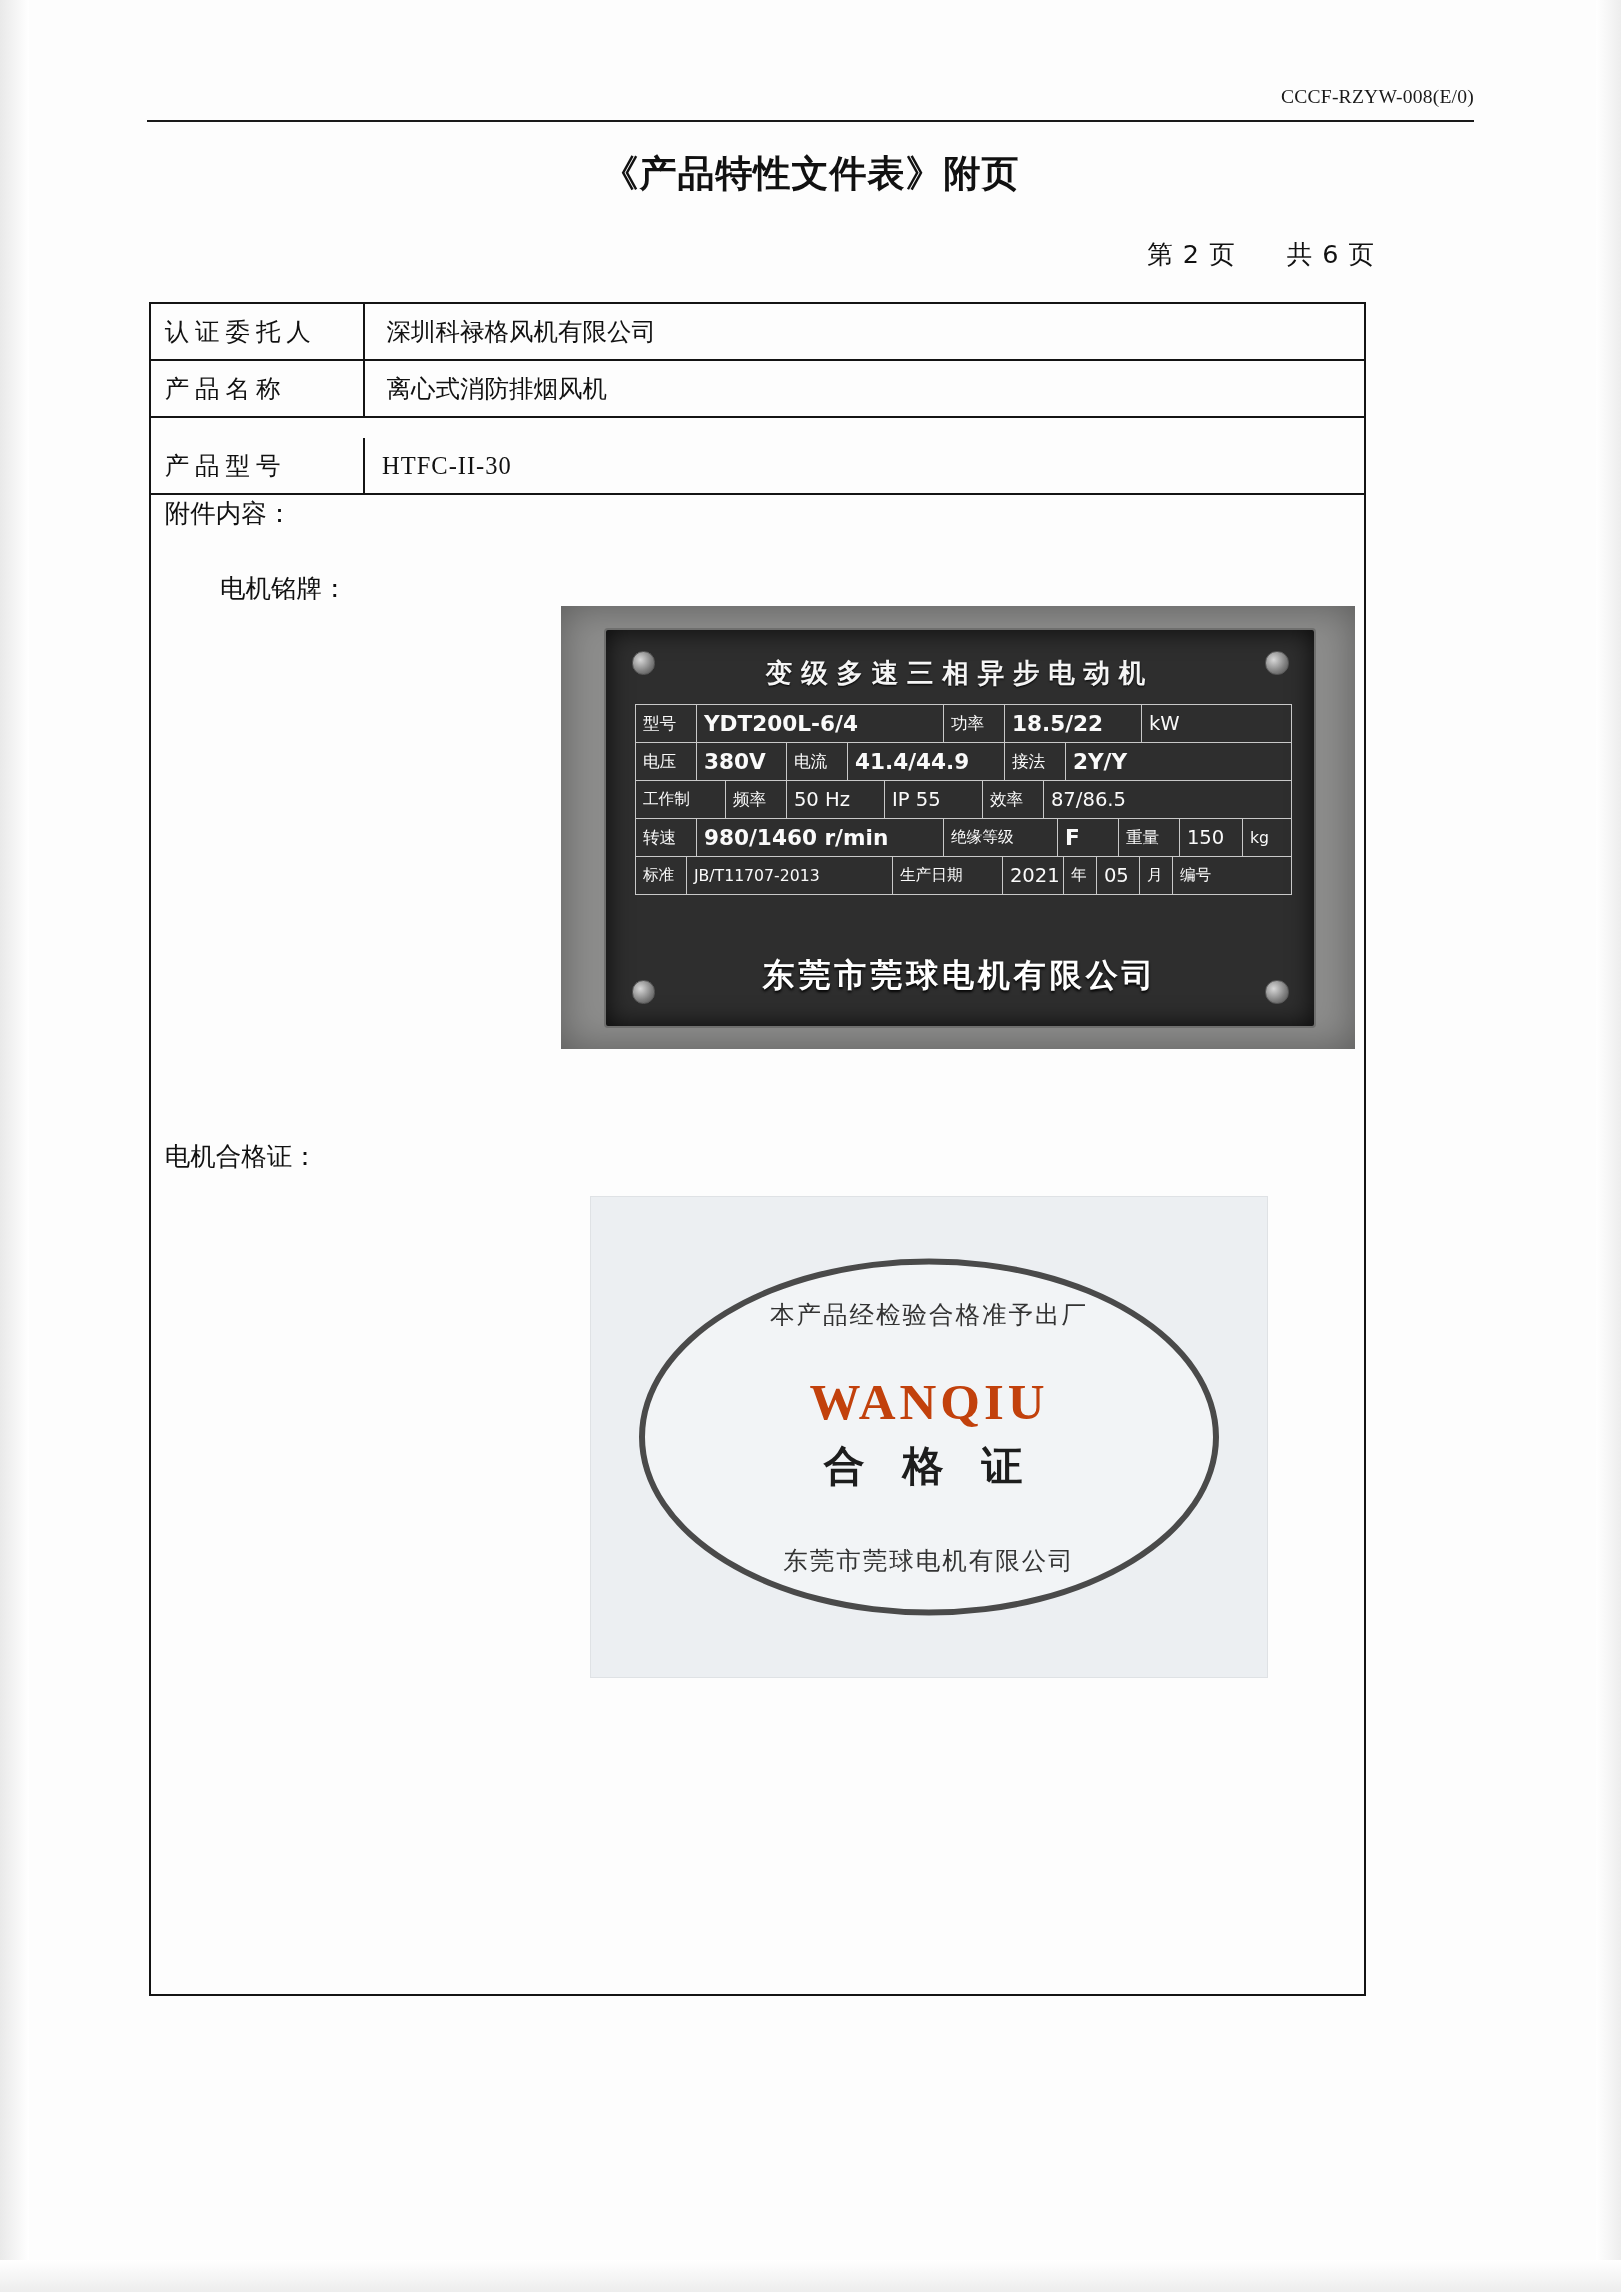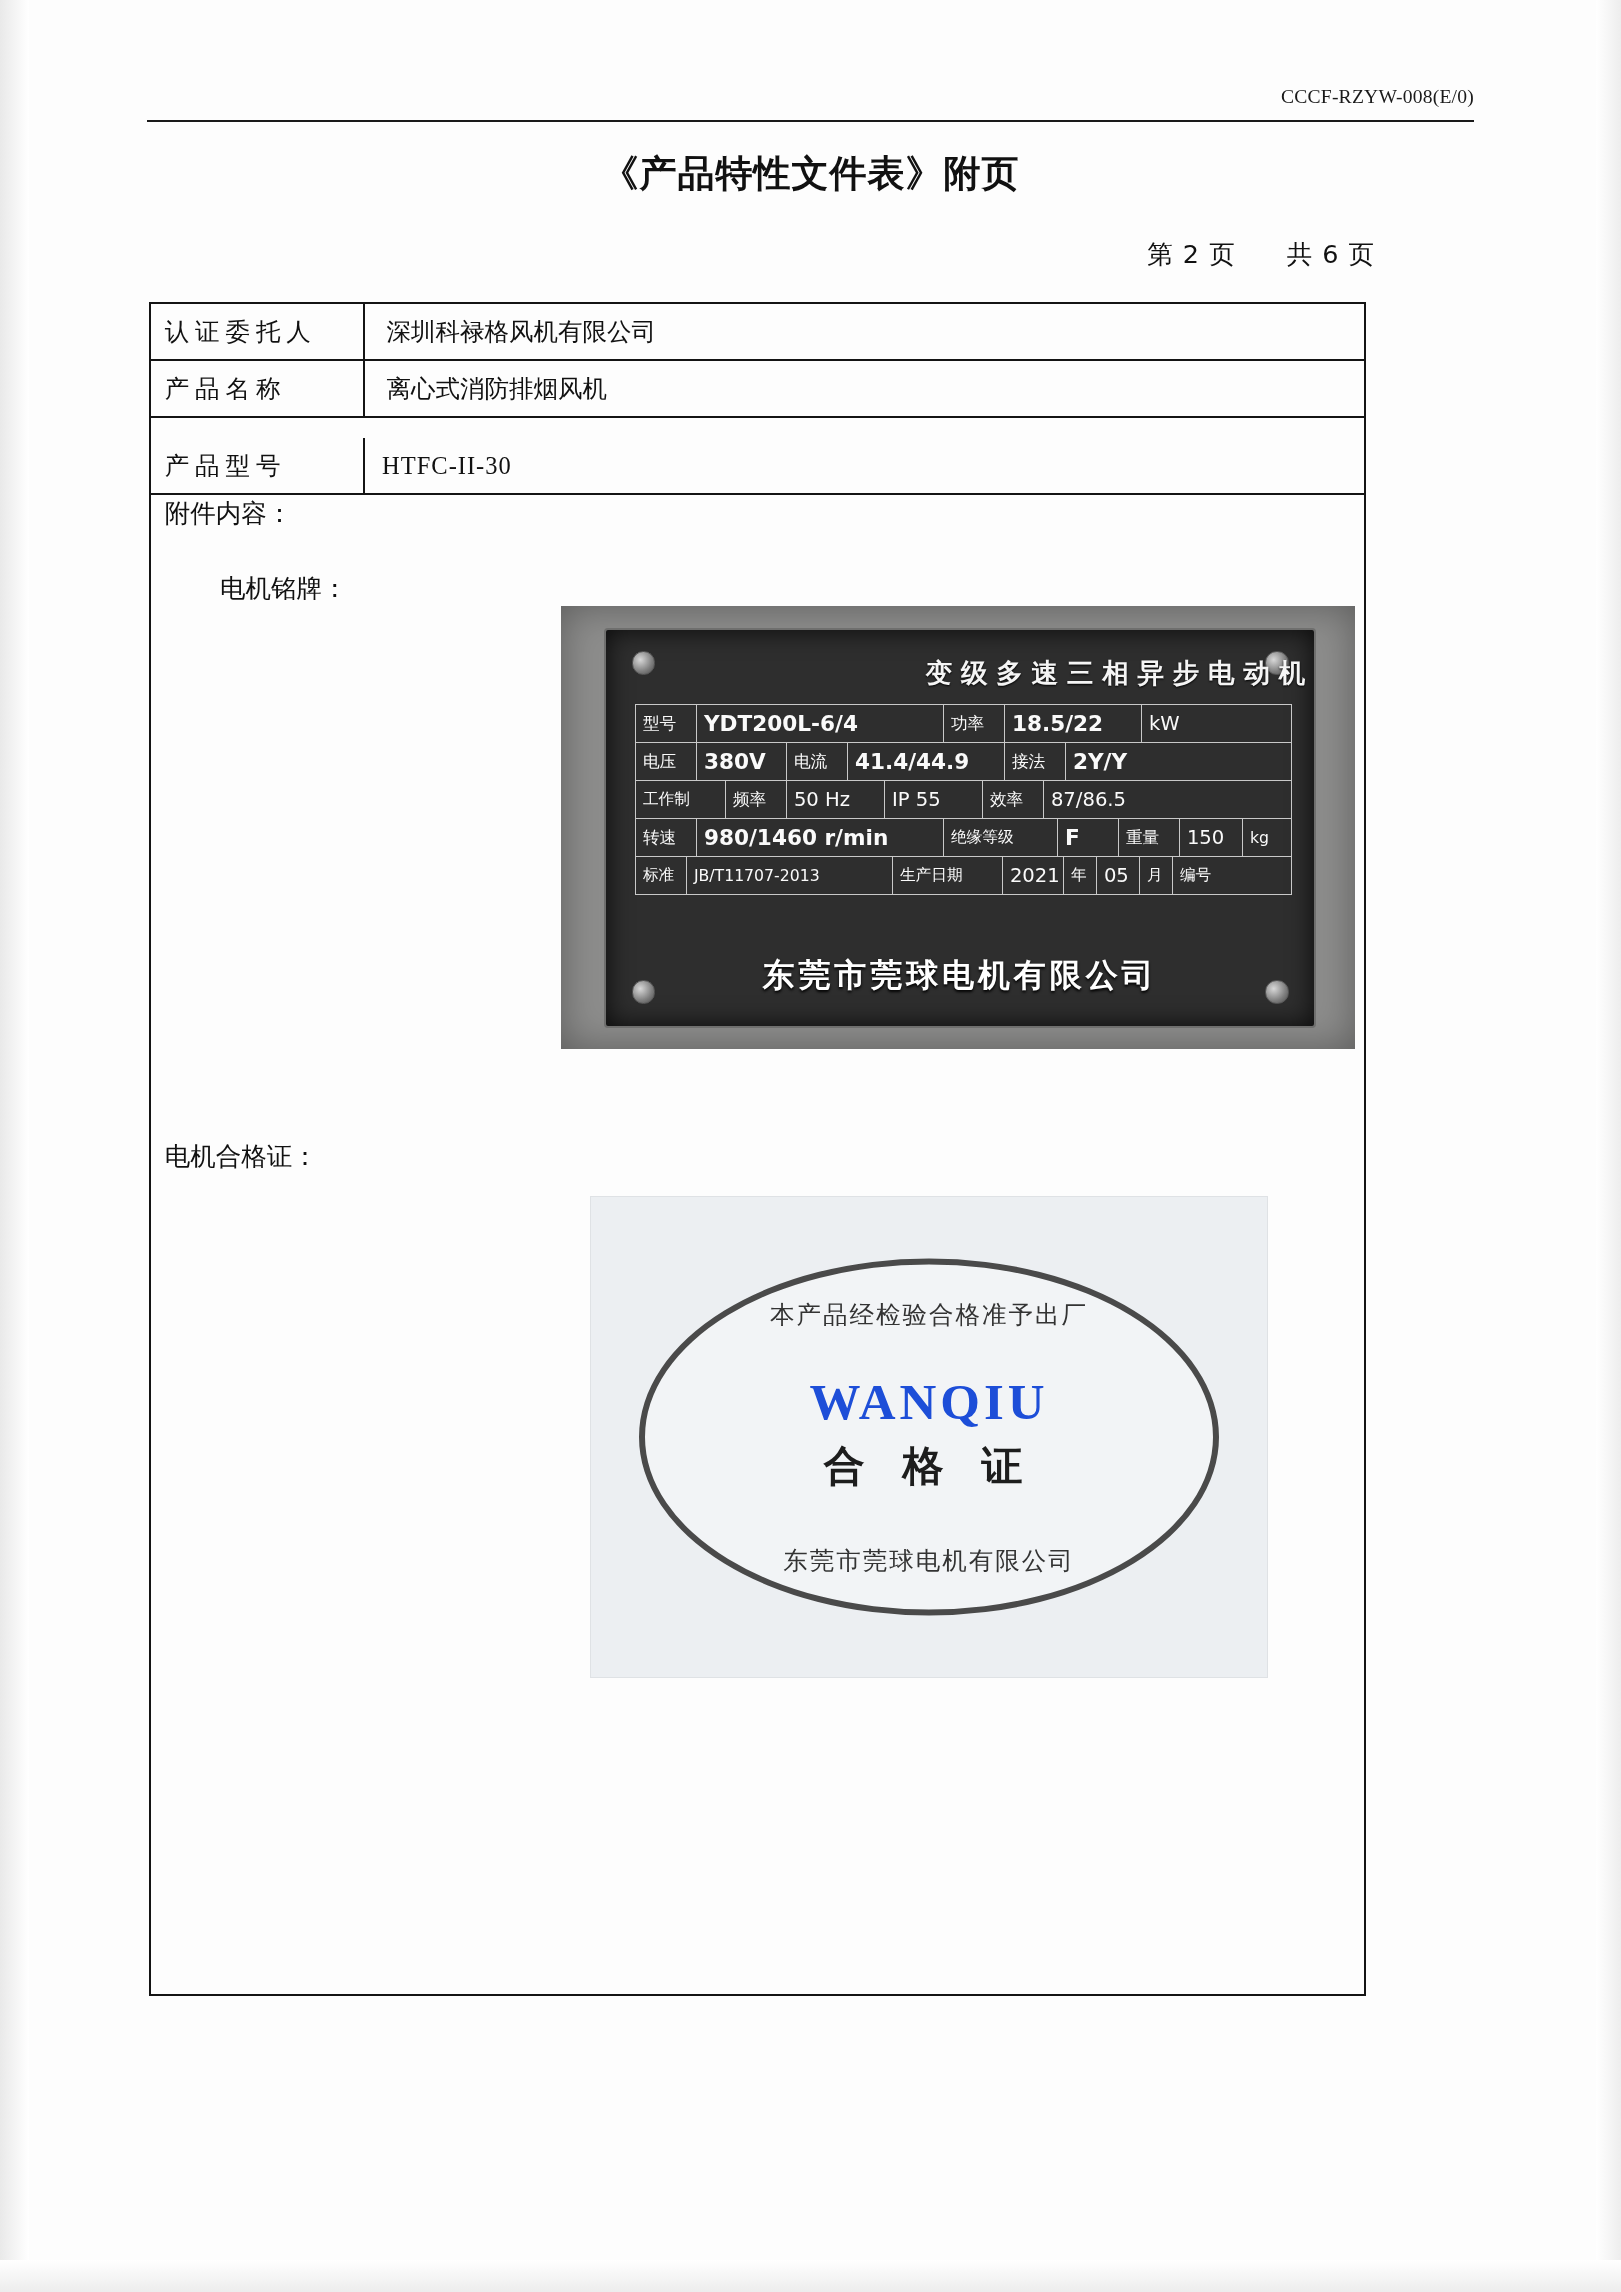--- a/index.html
+++ b/index.html
@@ -189,21 +189,21 @@
   }
   .screw.tl { left: 25.5px; top: 21.6px; }
   .screw.tr { right: 25.5px; top: 21.6px; }
   .screw.bl { left: 25.5px; bottom: 21.6px; }
   .screw.br { right: 25.5px; bottom: 21.6px; }
 
   .np-title {
     position: absolute;
     left: 0; right: 0;
     top: 25.5px;
-    text-align: right;
+    text-align: center;
     font-family: "DejaVu Sans", sans-serif;
     font-size: 26.5px;
     font-weight: bold;
     letter-spacing: 8.8px;
     color: #f5f5f5;
     text-shadow: 0 1px 2px #000;
   }
   .np-grid {
     position: absolute;
     left: 29px;
@@ -284,21 +284,21 @@
   }
   .cert-brand {
     position: absolute;
     left: 0; right: 0;
     top: 108px;
     text-align: center;
     font-family: "Liberation Serif", serif;
     font-size: 51px;
     font-weight: bold;
     letter-spacing: 3.9px;
-    color: #1d4ed8;
+    color: #c2410c;
   }
   .cert-sub {
     position: absolute;
     left: 0; right: 0;
     top: 174px;
     text-align: center;
     font-family: "DejaVu Sans", sans-serif;
     font-size: 41px;
     font-weight: bold;
     letter-spacing: 11.8px;

